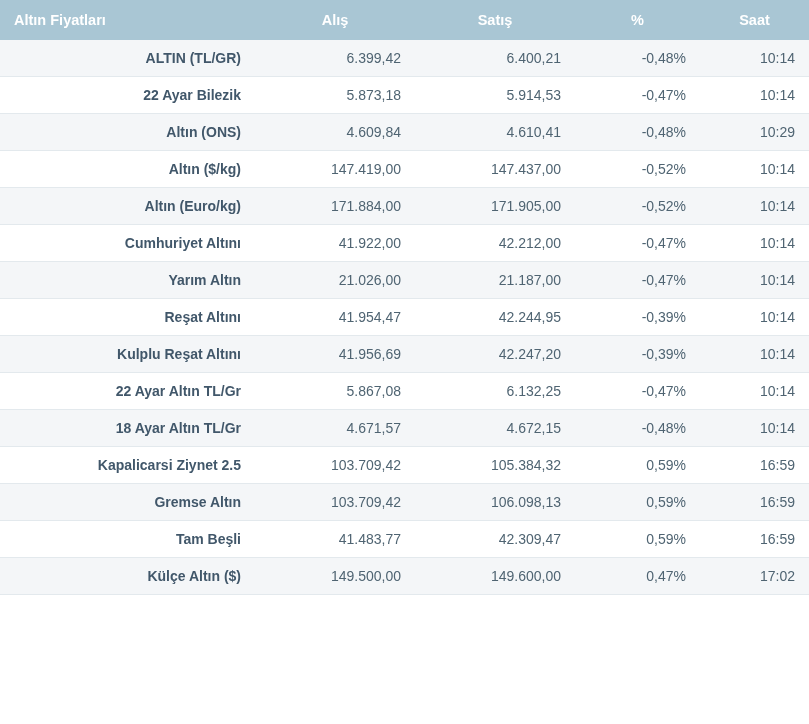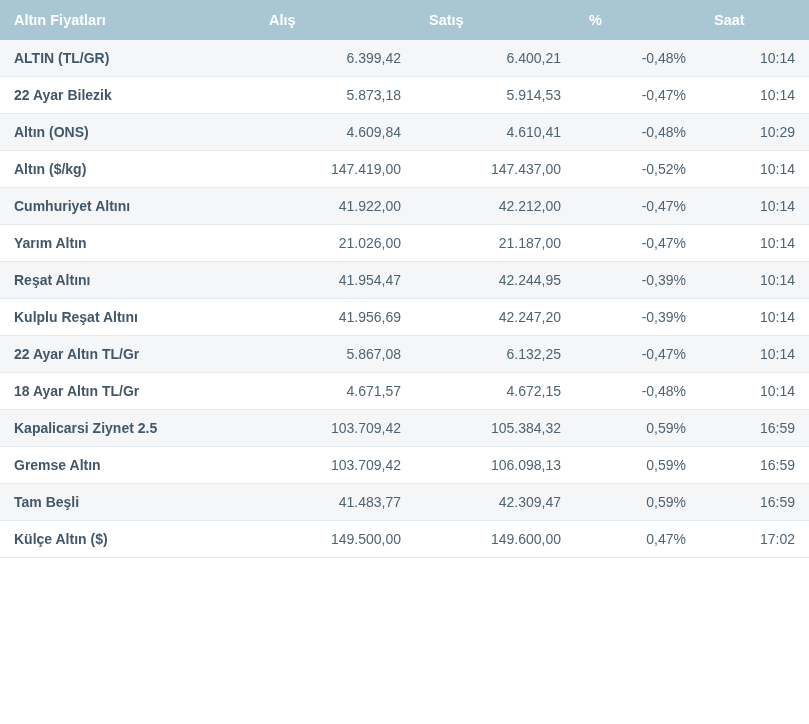--- a/index.html
+++ b/index.html
@@ -17,38 +17,38 @@
     width: 809px;
     border-collapse: collapse;
     table-layout: fixed;
   }
   table.gold-table thead th {
     background: #a9c6d4;
     color: #ffffff;
     font-size: 14.5px;
     font-weight: bold;
     padding: 12px 14px;
-    text-align: left;
+    text-align: center;
     white-space: nowrap;
     vertical-align: middle;
   }
   table.gold-table thead th.col-name {
     text-align: left;
   }
   table.gold-table tbody td {
     font-size: 14px;
     padding: 10px 14px;
     text-align: right;
     color: #4f6472;
     white-space: nowrap;
     border-bottom: 1px solid #e3e9ed;
     vertical-align: middle;
   }
   table.gold-table tbody td.col-name {
-    text-align: left;
+    text-align: right;
     font-weight: bold;
     color: #41576a;
   }
   table.gold-table tbody tr:nth-child(odd) td {
     background: #f4f6f8;
   }
   table.gold-table tbody tr:nth-child(even) td {
     background: #ffffff;
   }
   col.c-name  { width: 255px; }
@@ -96,20 +96,27 @@
         <td class="col-name">Altın (ONS)</td>
         <td>4.609,84</td>
         <td>4.610,41</td>
         <td>-0,48%</td>
         <td>10:29</td>
       </tr>
       <tr>
         <td class="col-name">Altın ($/kg)</td>
         <td>147.419,00</td>
         <td>147.437,00</td>
+        <td>-0,52%</td>
+        <td>10:14</td>
+      </tr>
+      <tr>
+        <td class="col-name">Altın (Euro/kg)</td>
+        <td>171.884,00</td>
+        <td>171.905,00</td>
         <td>-0,52%</td>
         <td>10:14</td>
       </tr>
       <tr>
         <td class="col-name">Cumhuriyet Altını</td>
         <td>41.922,00</td>
         <td>42.212,00</td>
         <td>-0,47%</td>
         <td>10:14</td>
       </tr>

